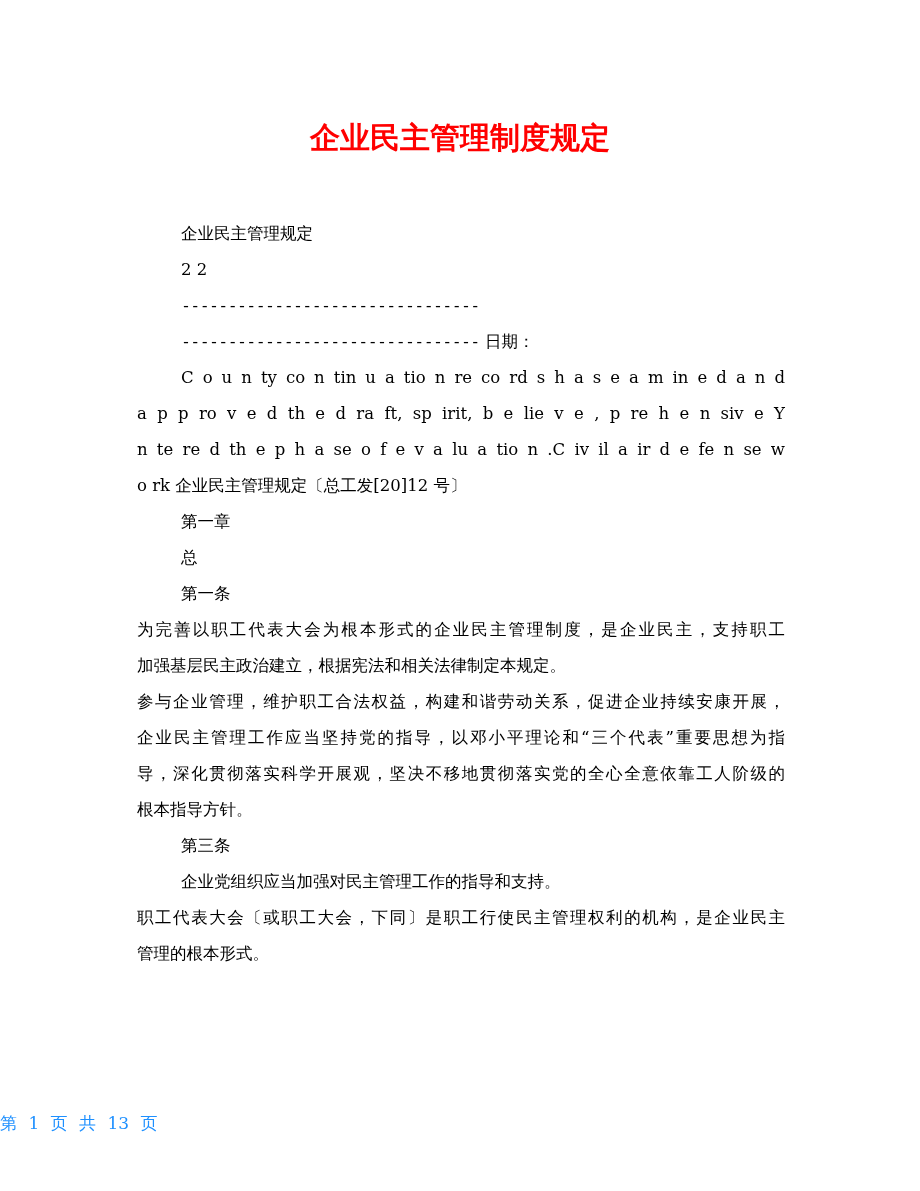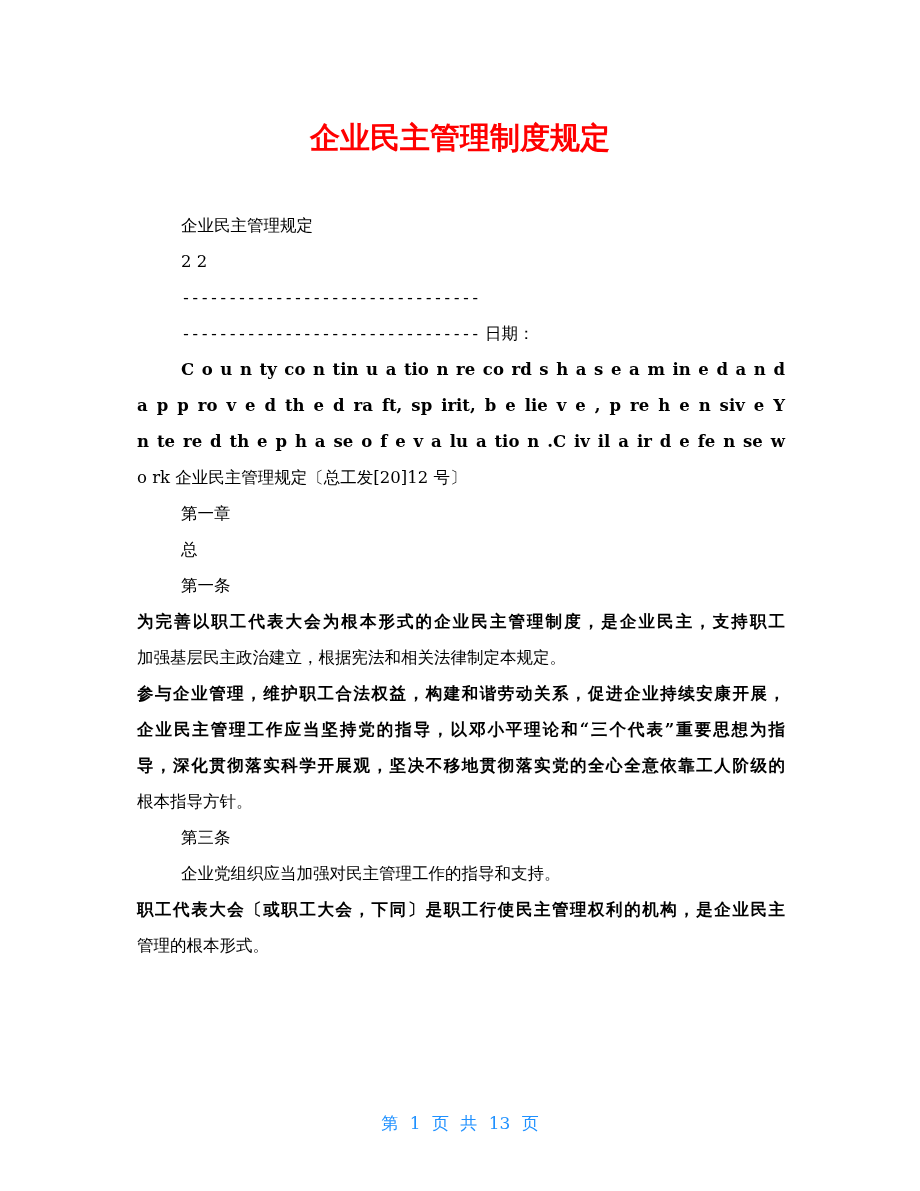--- a/index.html
+++ b/index.html
@@ -31,49 +31,47 @@
       font-family: "DejaVu Sans", "Liberation Sans", sans-serif;
       font-weight: bold;
       font-size: 30px;
       line-height: 44px;
       color: #ff0000;
       letter-spacing: 0px;
     }
     .body {
       position: absolute;
       left: 137px;
-      top: 208px;
+      top: 216px;
       width: 648px;
       font-size: 16.5px;
       line-height: 36px;
     }
     .line {
       white-space: nowrap;
       height: 36px;
       overflow: visible;
     }
     .indent {
       padding-left: 44px;
     }
     .justify {
       text-align: justify;
       text-align-last: justify;
       white-space: normal;
-      font-weight: bold;
     }
     .dash {
       font-family: "DejaVu Sans Mono", "Liberation Mono", monospace;
       letter-spacing: -0.6px;
     }
     .footer {
       position: absolute;
       left: 0;
       width: 920px;
       top: 1112px;
-      text-align: center;
       font-size: 17px;
       color: #1e90ff;
       word-spacing: 6px;
     }
   </style>
 </head>
 <body>
 
 <div class="page">
 

